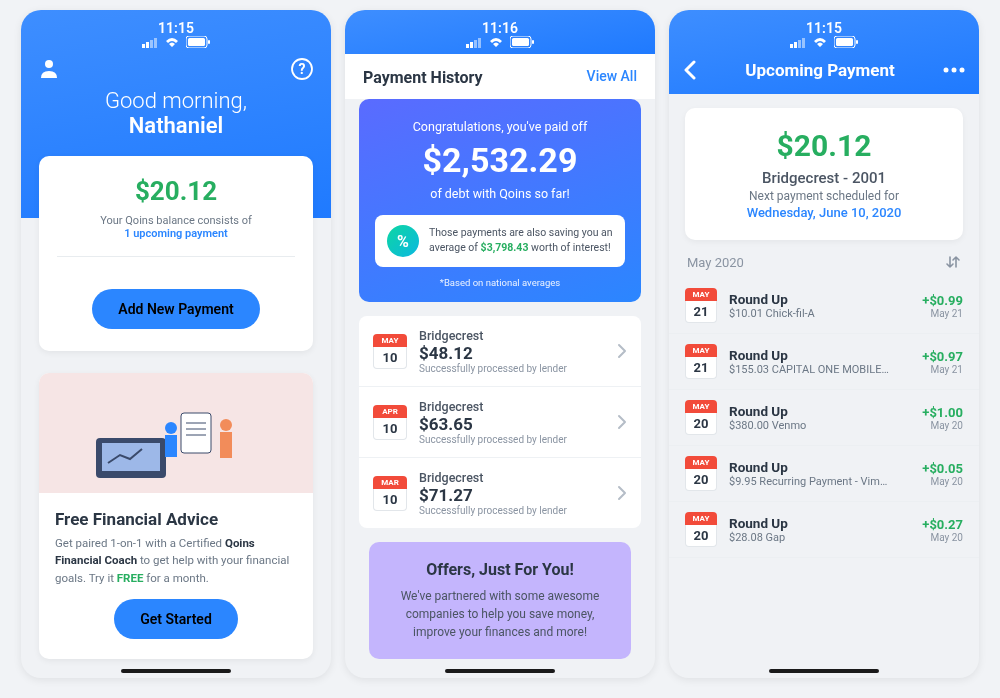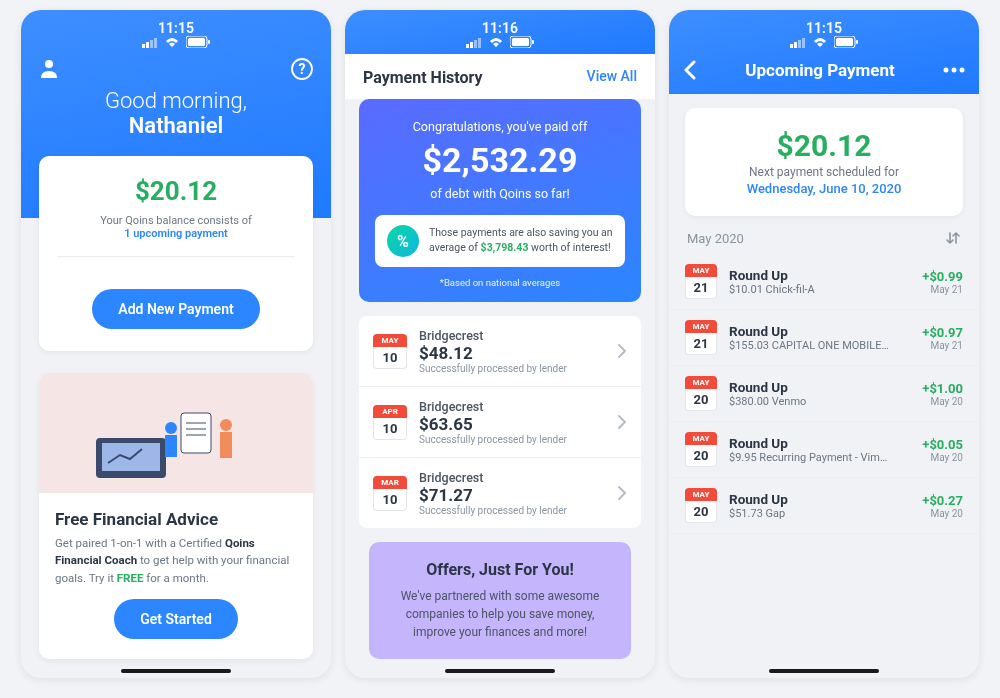--- a/index.html
+++ b/index.html
@@ -22,21 +22,21 @@
   
   .card { background:#fff; border-radius:10px; box-shadow:0 2px 6px rgba(0,0,0,.06); }
 
   
   .balance-card { margin:-62px 18px 0; padding:20px 18px 22px; text-align:center; }
   .balance-amount { color:#27ae60; font-size:26px; font-weight:700; }
   .balance-sub { font-size:11px; color:#6b7785; margin-top:8px; }
   .balance-link { color:#2b86ff; font-weight:600; }
   .hr { border:none; border-top:1px solid #e8ecef; margin:16px 0; }
   .balance-note { font-size:11px; color:#6b7785; line-height:1.5; }
-  .pill-btn { background:#2b86ff; color:#ffffff; border:none; border-radius:30px; padding:12px 26px; font-size:14px; font-weight:600; margin-top:16px; cursor:pointer; }
+  .pill-btn { background:#2b86ff; color:#000000; border:none; border-radius:30px; padding:12px 26px; font-size:14px; font-weight:600; margin-top:16px; cursor:pointer; }
 
   
   .advice-card { margin:22px 18px 0; overflow:hidden; }
   .illus { height:120px; background:#f6e5e5; display:flex; align-items:center; justify-content:center; }
   .advice-body { padding:16px 16px 20px; }
   .advice-title { font-size:17px; font-weight:700; color:#2b3644; margin-bottom:6px; }
   .advice-text { font-size:11.5px; color:#6b7785; line-height:1.5; }
   .advice-text b { color:#2b3644; }
   .advice-text .free { color:#27ae60; font-weight:700; }
   .advice-body .pill-btn { display:block; margin:12px auto 0; }
@@ -309,20 +309,21 @@
             <circle cx="3" cy="3" r="2.5" fill="#fff"></circle>
             <circle cx="11" cy="3" r="2.5" fill="#fff"></circle>
             <circle cx="19" cy="3" r="2.5" fill="#fff"></circle>
           </svg>
         </span>
     </div>
   </div>
 
   <div class="p3-card">
     <div class="p3-amount">$20.12</div>
+    <div class="p3-vendor">Bridgecrest - 2001</div>
     <div class="p3-sub">Next payment scheduled for</div>
     <div class="p3-date">Wednesday, June 10, 2020</div>
   </div>
 
   <div class="month-row">
     <span>May 2020</span>
     <span>
         <svg width="16" height="16" viewBox="0 0 16 16">
           <path d="M5 3 L5 13 M2 10 L5 13 L8 10 M11 13 L11 3 M8 6 L11 3 L14 6" stroke="#8a94a2" stroke-width="1.6" fill="none" stroke-linecap="round" stroke-linejoin="round"></path>
         </svg>
@@ -386,21 +387,21 @@
           <div class="txn-date">May 20</div>
         </div>
       </div>
       <div class="txn">
         <div class="calchip">
           <div class="calchip-top">MAY</div>
           <div class="calchip-day">20</div>
         </div>
         <div class="txn-body">
           <div class="txn-title">Round Up</div>
-          <div class="txn-sub">$51.73 Gap</div>
+          <div class="txn-sub">$28.08 Gap</div>
         </div>
         <div class="txn-right">
           <div class="txn-amt">+$0.27</div>
           <div class="txn-date">May 20</div>
         </div>
       </div>
     </div>
   <div class="home-indicator"></div>
 </div>
 

